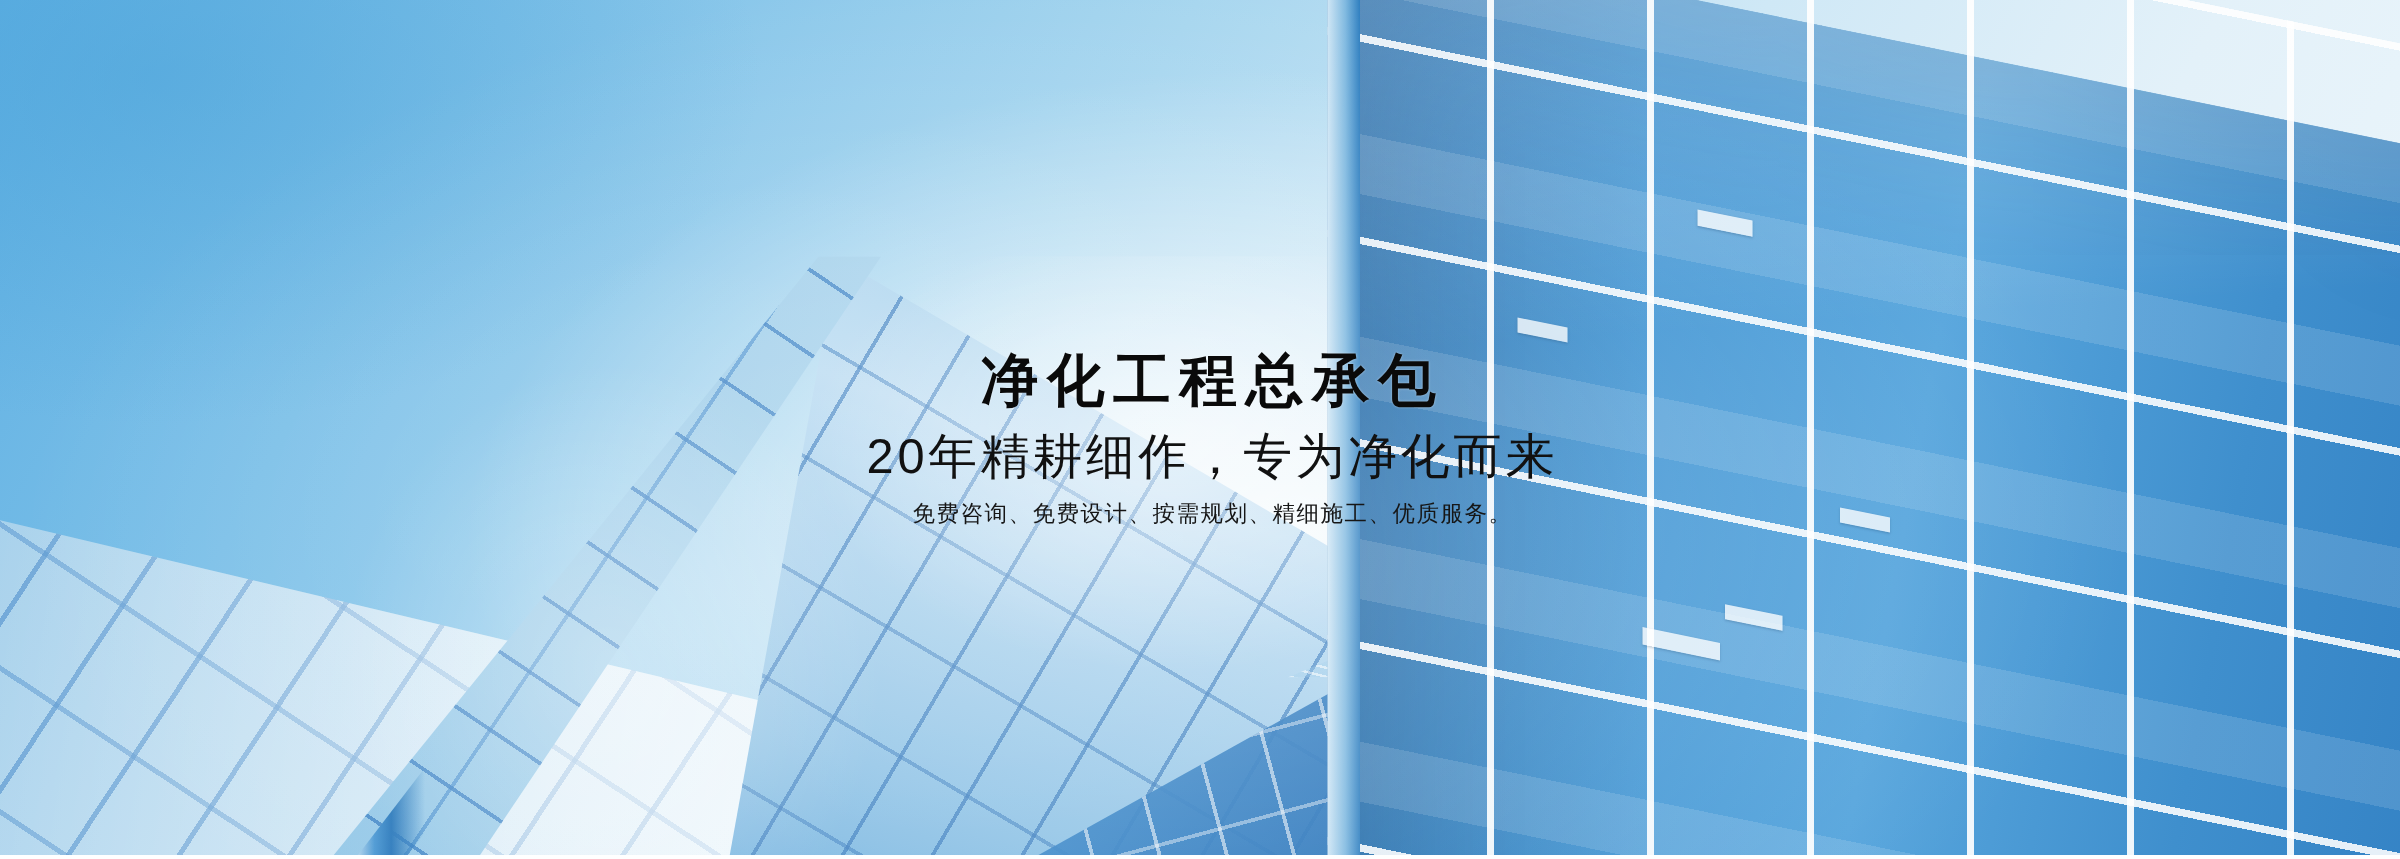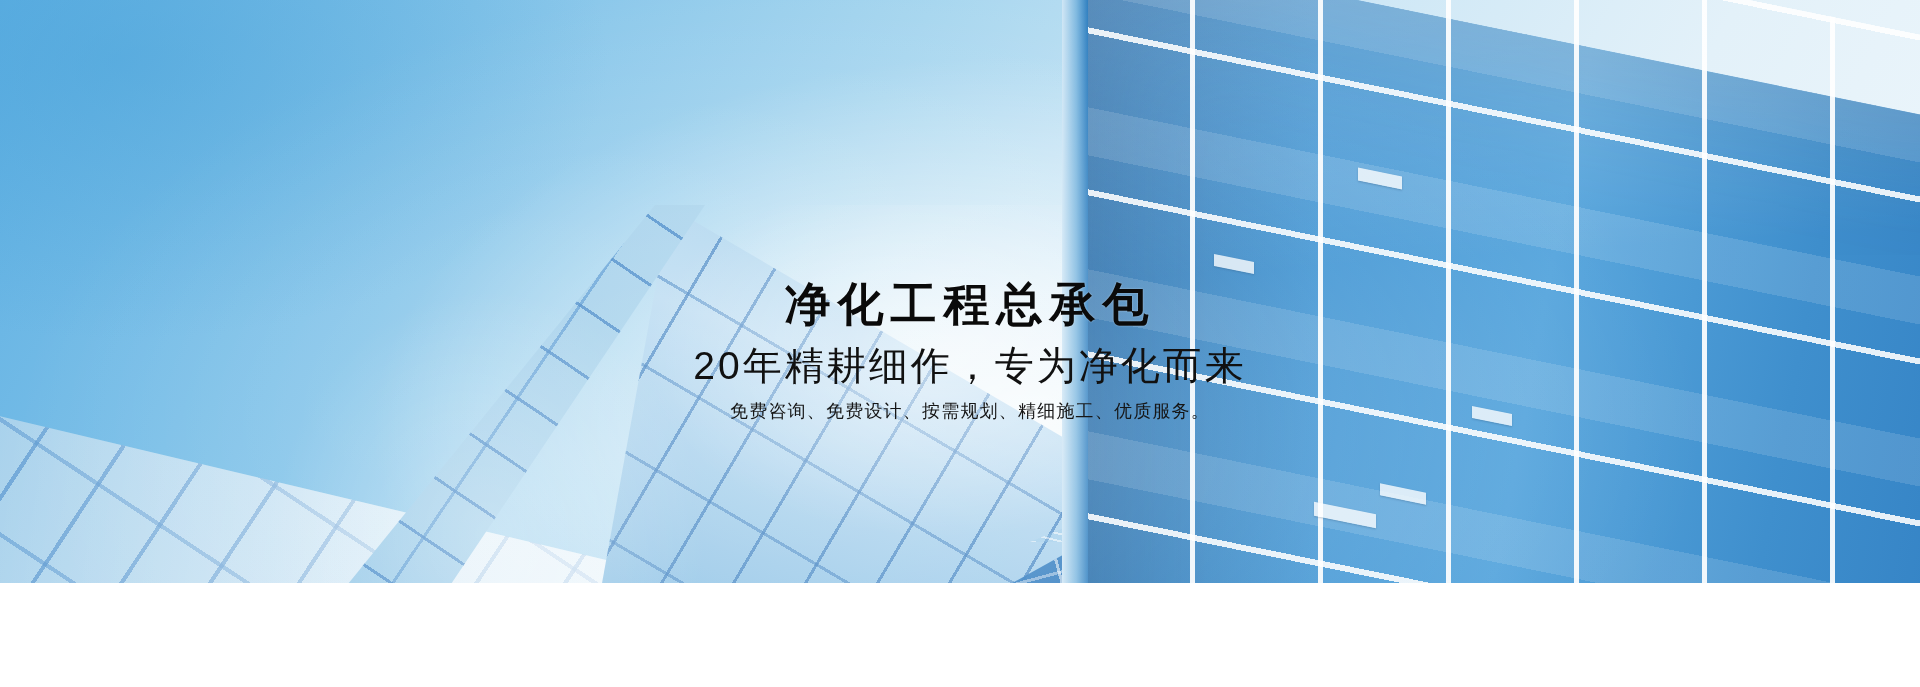--- a/index.html
+++ b/index.html
@@ -1,21 +1,21 @@
 <!DOCTYPE html>
 <html><head>
 <meta charset="utf-8">
 <style>
   html,body{margin:0;padding:0;background:#fff;}
   body{font-family:"Liberation Sans","DejaVu Sans",sans-serif;}
 
   #banner{
     position:relative;
     width:1920px;
-    height:583px;
+    height:684px;
     overflow:hidden;
     background:linear-gradient(118deg,#5fb0e3 0%,#7cc0e8 18%,#a7d6ef 42%,#cfe8f6 62%,#e3f1f9 78%,#eff7fc 100%);
   }
 
   .layer{position:absolute;top:0;left:0;width:100%;height:100%;}
 
   
   .haze-a{
     background:radial-gradient(ellipse 900px 520px at 1020px 430px,rgba(255,255,255,.85) 0%,rgba(255,255,255,.35) 45%,rgba(255,255,255,0) 72%);
   }

